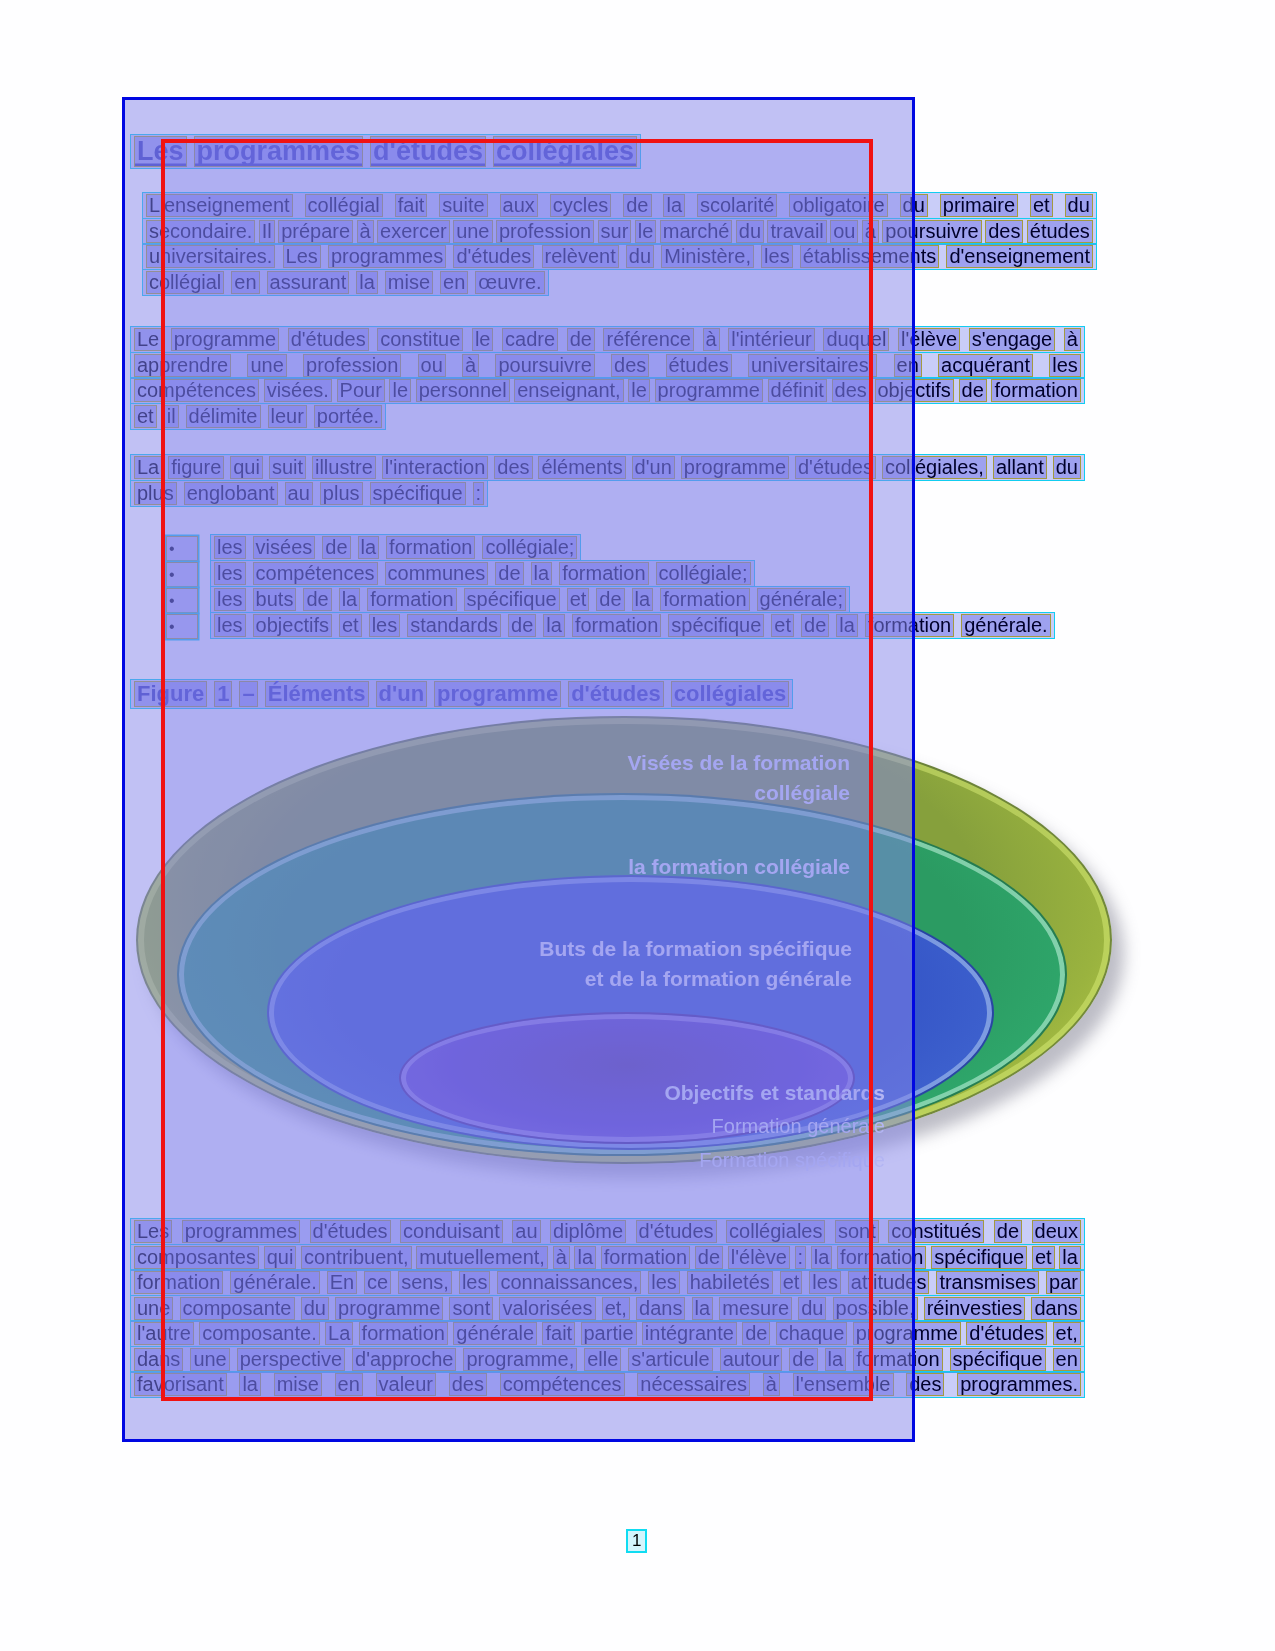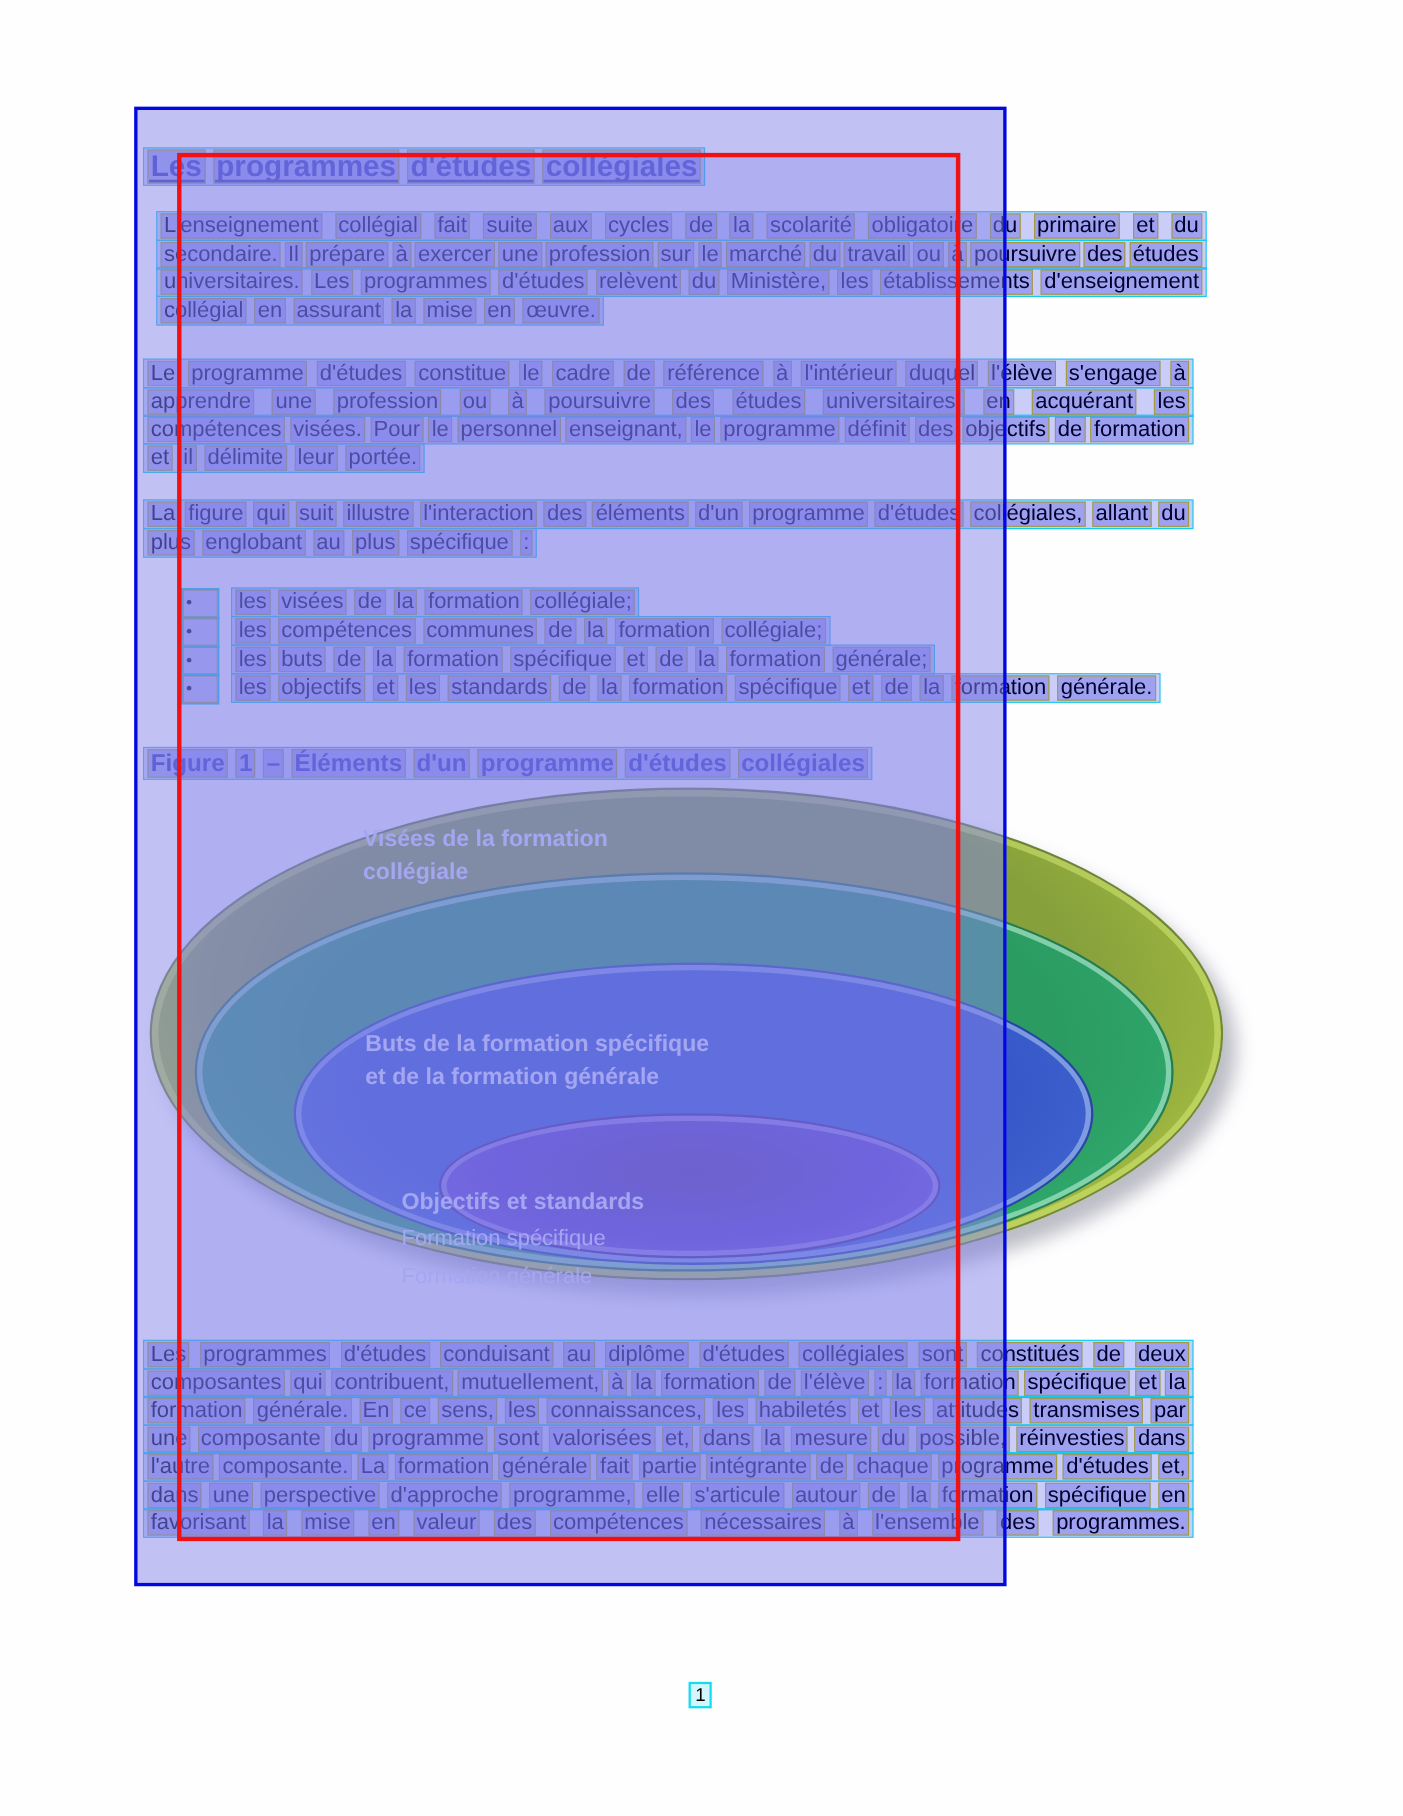--- a/index.html
+++ b/index.html
@@ -47,21 +47,21 @@
       box-shadow:inset 0 0 0 5px rgba(200,245,225,0.55);}
   .e3{left:267px;top:875px;width:723px;height:271px;
       background:radial-gradient(ellipse at 50% 42%,#3657c8 55%,#3f63cf 78%,#5d84d8 91%,#a6c6ec 97%,#4a70c9 100%);
       border:2px solid rgba(25,50,130,0.55);
       box-shadow:inset 0 0 0 5px rgba(190,215,245,0.5);}
   .e4{left:399px;top:1012px;width:452px;height:128px;
       background:radial-gradient(ellipse at 50% 40%,#54379f 0%,#5b3ec8 55%,#6a4fd0 82%,#9b86e4 95%,#5e41c6 100%);
       border:2px solid rgba(45,25,110,0.6);
       box-shadow:inset 0 0 0 5px rgba(185,170,238,0.55);}
 
-  .fig-label{position:absolute;width:520px;text-align:left;color:#e2e6fc;
+  .fig-label{position:absolute;width:520px;text-align:right;color:#e2e6fc;
              font-weight:bold;font-size:21px;line-height:30px;}
   .lbl-visees      {left:330px;top:748px;}
   .lbl-competences {left:330px;top:852px;}
   .lbl-buts        {left:332px;top:934px;}
   .lbl-objectifs   {left:365px;top:1035px;line-height:29px;margin-top:43px;}
   .lbl-objectifs .sub{font-weight:normal;font-size:20px;margin-top:5px;}
 
   
   .overlay-box{position:absolute;left:122px;top:97px;width:793px;height:1345px;
                box-sizing:border-box;background:rgba(132,132,233,0.5);
@@ -303,29 +303,30 @@
     <div class="figure">
       <div class="ring e1"></div>
       <div class="ring e2"></div>
       <div class="ring e3"></div>
       <div class="ring e4"></div>
       <div class="fig-label lbl-visees" id="lbl-visees">
           <div>Visées de la formation</div>
           <div>collégiale</div>
         </div>
       <div class="fig-label lbl-competences" id="lbl-competences">
+          <div>la formation collégiale</div>
         </div>
       <div class="fig-label lbl-buts" id="lbl-buts">
           <div>Buts de la formation spécifique</div>
           <div>et de la formation générale</div>
         </div>
       <div class="fig-label lbl-objectifs" id="lbl-objectifs">
           <div>Objectifs et standards</div>
+          <div class="sub">Formation générale</div>
           <div class="sub">Formation spécifique</div>
-          <div class="sub">Formation générale</div>
         </div>
     </div>
 
     <div class="block" id="block-closing">
         <div class="text-line full">
           <span class="word">Les</span>
           <span class="word">programmes</span>
           <span class="word">d'études</span>
           <span class="word">conduisant</span>
           <span class="word">au</span>

